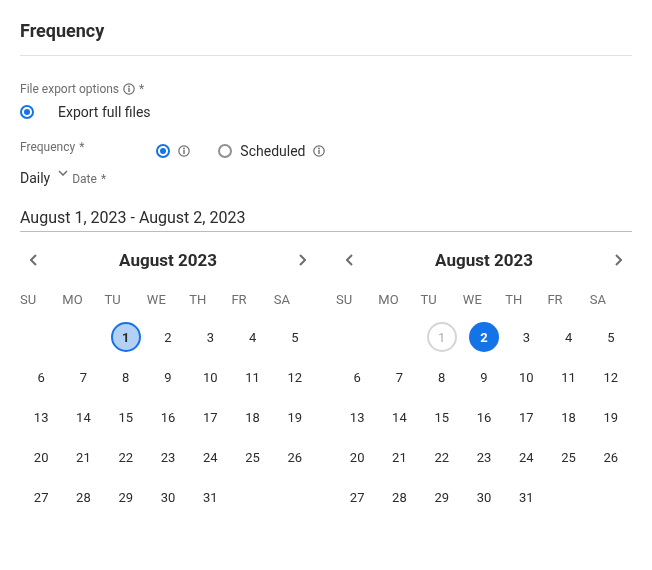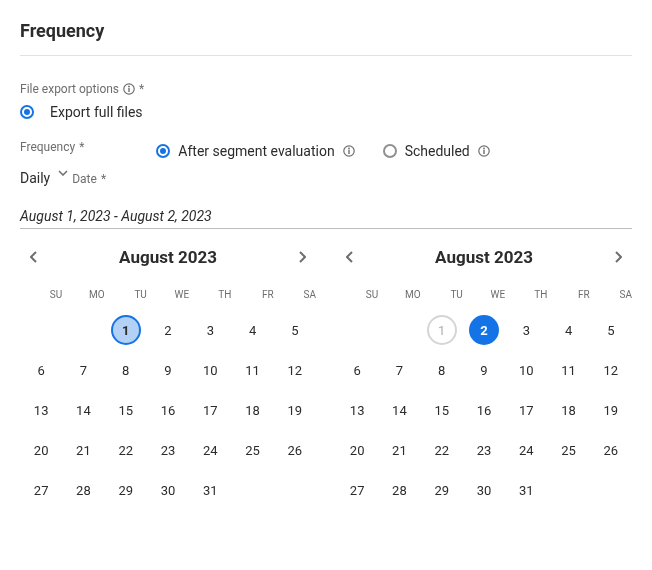--- a/index.html
+++ b/index.html
@@ -2,40 +2,40 @@
 <html><head>
 <meta charset="utf-8">
 <style>
   * { box-sizing: border-box; margin: 0; padding: 0; font-family: -apple-system, BlinkMacSystemFont, "Segoe UI", Roboto, Arial, sans-serif; }
   body { background: #fff; padding: 20px; width: 652px; color: #2c2c2c; }
   .section-title { font-size: 18px; font-weight: 700; color: #2c2c2c; margin-bottom: 14px; }
   .divider { border: none; border-top: 1px solid #e1e1e1; margin-bottom: 22px; }
   .field-label { font-size: 12px; color: #6e6e6e; display: inline-flex; align-items: center; gap: 4px; margin-bottom: 8px; }
   .required-asterisk { font-size: 12px; color: #6e6e6e; }
   .info-icon { display: inline-flex; align-items: center; }
-  .radio-row { display: flex; align-items: center; gap: 16px; margin-bottom: 20px; }
+  .radio-row { display: flex; align-items: center; gap: 24px; margin-bottom: 20px; }
   .radio { width: 14px; height: 14px; border-radius: 50%; border: 2px solid #909090; background: #fff; flex-shrink: 0; position: relative; }
   .radio.selected { border-color: #1473e6; }
   .radio.selected::after { content: ""; position: absolute; width: 6px; height: 6px; background: #1473e6; border-radius: 50%; top: 50%; left: 50%; transform: translate(-50%, -50%); }
   .radio-label { font-size: 14px; color: #2c2c2c; }
   .freq-row { display: flex; align-items: center; gap: 72px; margin-bottom: 6px;}
   .freq-left { display: flex; flex-direction: column; }
   .freq-options { display: flex; align-items: center; gap: 28px; }
   .radio-group-item { display: inline-flex; align-items: center; gap: 8px; }
   .dropdown { display: inline-flex; align-items: flex-start; gap: 8px; font-size: 14px; color: #2c2c2c; cursor: pointer; margin-bottom: 22px; }
   .chevron-down { display: inline-flex; }
-  .date-range-text { font-size: 14px; color: #2c2c2c; margin-bottom: 4px; font-style: italic; }
+  .date-range-text { font-size: 16px; color: #2c2c2c; margin-bottom: 4px; }
   .date-underline { border: none; border-top: 1px solid #bcbcbc; margin-bottom: 18px; }
   .calendars { display: flex; gap: 20px; }
   .calendar { flex: 1; }
   .cal-header { display: flex; justify-content: space-between; margin-bottom: 16px; padding: 0 4px;}
   .cal-nav { width: 20px; height: 20px; display: inline-flex; align-items: center; justify-content: center; cursor: pointer; color: #6e6e6e; }
   .cal-title { font-size: 17px; font-weight: 700; color: #2c2c2c; }
   .cal-grid { display: grid; grid-template-columns: repeat(7, 1fr); row-gap: 8px; }
-  .cal-dow { font-size: 10px; color: #6e6e6e; text-align: right; padding: 6px 0; font-weight: 400;}
+  .cal-dow { font-size: 13px; color: #6e6e6e; text-align: left; padding: 6px 0; font-weight: 400;}
   .cal-day { font-size: 13px; color: #2c2c2c; text-align: center; height: 32px; display: flex; align-items: center; justify-content: center; cursor: pointer; position: relative;}
   .cal-day.empty { cursor: default; }
   .cal-day .circle { width: 30px; height: 30px; border-radius: 50%; display: flex; align-items: center; justify-content: center;}
   .cal-day.start .circle { background: #b3d1f5; border: 2px solid #1473e6; font-weight: 700;}
   .cal-day.end .circle { background: #1473e6; color: #fff; font-weight: 700;}
   .cal-day.disabled .circle { border: 2px solid #d5d5d5; color: #b0b0b0; background:#fff;}
   .cal-day.disabled { color:#b0b0b0; }
 </style>
 </head>
 <body>
@@ -66,21 +66,20 @@
 <div class="freq-row">
   <div class="freq-left">
     <div class="field-label">
       <span>Frequency</span>
       <span class="required-asterisk">*</span>
     </div>
   </div>
   <div class="freq-options">
     <div class="radio-group-item">
       <span class="radio selected"></span>
-      <span class="radio-label">After segment evaluation</span>
       <span class="info-icon">
         <svg width="12" height="12" viewBox="0 0 12 12">
             <circle cx="6" cy="6" r="5.2" fill="none" stroke="#6e6e6e" stroke-width="1.2"></circle>
             <circle cx="6" cy="3.5" r="0.9" fill="#6e6e6e"></circle>
             <rect x="5.3" y="5" width="1.4" height="4" fill="#6e6e6e"></rect>
           </svg>
       </span>
     </div>
     <div class="radio-group-item">
       <span class="radio"></span>

